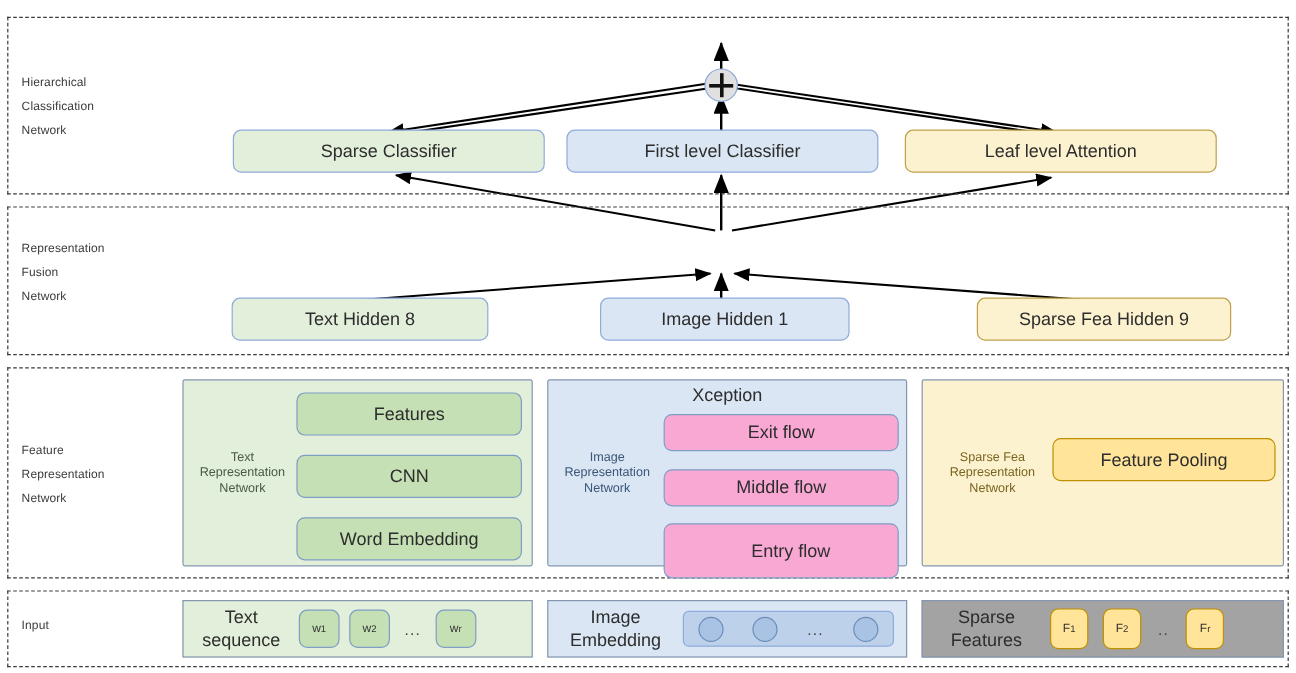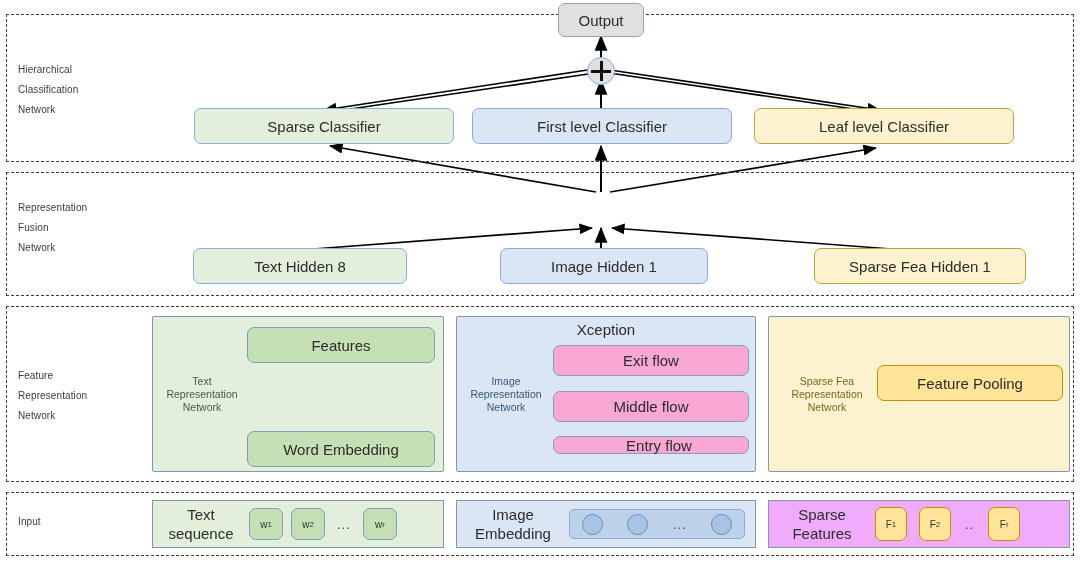--- a/index.html
+++ b/index.html
@@ -103,21 +103,21 @@
   
   .strip {
     position: absolute;
     box-sizing: border-box;
     border: 1px solid #8496b0;
     display: flex;
     align-items: center;
   }
   .s-green  { background: #e2efda; }
   .s-blue   { background: #dae6f3; }
-  .s-yellow { background: #f0abfc; }
+  .s-yellow { background: #a3a3a3; }
 
   .strip-label {
     font-size: 15px;
     line-height: 19px;
     text-align: center;
     white-space: pre-line;
     color: #2d2d2d;
   }
   .token {
     box-sizing: border-box;
@@ -200,63 +200,63 @@
     <line x1="300" y1="250" x2="592" y2="228" stroke="#000" stroke-width="1.7" marker-end="url(#ah)"></line>
     <line x1="601" y1="250" x2="601" y2="228" stroke="#000" stroke-width="2" marker-end="url(#ah)"></line>
     <line x1="905" y1="250" x2="612" y2="228" stroke="#000" stroke-width="1.7" marker-end="url(#ah)"></line>
   </svg>
 
   <div class="band" id="band-hcn"></div>
   <div class="band-label" id="label-hcn">Hierarchical
 Classification
 Network</div>
 
-  <div class="node n-grey" id="node-output" style="left:558px; top:3px; width:86px; height:34px;">Output</div>
 
   <div id="plus-node" style="left:587px; top:57px;"></div>
 
   <div class="node n-green" id="node-global-classifier" style="left:194px; top:108px; width:260px; height:36px;">Sparse Classifier</div>
 
   <div class="node n-blue" id="node-first-classifier" style="left:472px; top:108px; width:260px; height:36px;">First level Classifier</div>
 
-  <div class="node n-yellow" id="node-leaf-classifier" style="left:754px; top:108px; width:260px; height:36px;">Leaf level Classifier</div>
+  <div class="node n-yellow" id="node-leaf-classifier" style="left:754px; top:108px; width:260px; height:36px;">Leaf level Attention</div>
 
   <div class="band" id="band-rfn"></div>
   <div class="band-label" id="label-rfn">Representation
 Fusion
 Network</div>
 
 
   <div class="node n-green" id="node-text-hidden" style="left:193px; top:248px; width:214px; height:36px;">Text Hidden 8</div>
 
   <div class="node n-blue" id="node-image-hidden" style="left:500px; top:248px; width:208px; height:36px;">Image Hidden 1</div>
 
-  <div class="node n-yellow" id="node-sparse-hidden" style="left:814px; top:248px; width:212px; height:36px;">Sparse Fea Hidden 1</div>
+  <div class="node n-yellow" id="node-sparse-hidden" style="left:814px; top:248px; width:212px; height:36px;">Sparse Fea Hidden 9</div>
 
   <div class="band" id="band-frn"></div>
   <div class="band-label" id="label-frn">Feature
 Representation
 Network</div>
 
   <div class="panel p-green" id="panel-text" style="left:152px; top:316px; width:292px; height:156px;">
     <div class="panel-side-label" style="left:8px; top:58px; width:82px;">Text
 Representation
 Network</div>
     <div class="node n-green2" style="left:94px; top:10px; width:188px; height:36px;">Features</div>
+    <div class="node n-green2" style="left:94px; top:62px; width:188px; height:36px;">CNN</div>
     <div class="node n-green2" style="left:94px; top:114px; width:188px; height:36px;">Word Embedding</div>
   </div>
 
   <div class="panel p-blue" id="panel-image" style="left:456px; top:316px; width:300px; height:156px;">
     <div class="panel-top-label" style="top:4px;">Xception</div>
     <div class="panel-side-label psl-blue" style="left:6px; top:58px; width:86px;">Image
 Representation
 Network</div>
     <div class="node n-blue2" style="left:96px; top:28px; width:196px; height:31px;">Exit flow</div>
     <div class="node n-blue2" style="left:96px; top:74px; width:196px; height:31px;">Middle flow</div>
-    <div class="node n-blue2" style="left:96px; top:119px; width:196px; height:18px;padding-left:16px;">Entry flow</div>
+    <div class="node n-blue2" style="left:96px; top:119px; width:196px; height:46px;padding-left:16px;">Entry flow</div>
   </div>
 
   <div class="panel p-yellow" id="panel-sparse" style="left:768px; top:316px; width:302px; height:156px;">
     <div class="panel-side-label psl-yellow" style="left:10px; top:58px; width:96px;">Sparse Fea
 Representation
 Network</div>
     <div class="node n-yellow2" style="left:108px; top:28px; width:186px; height:36px;">Feature Pooling</div>
   </div>
 
   <div class="band" id="band-in"></div>

